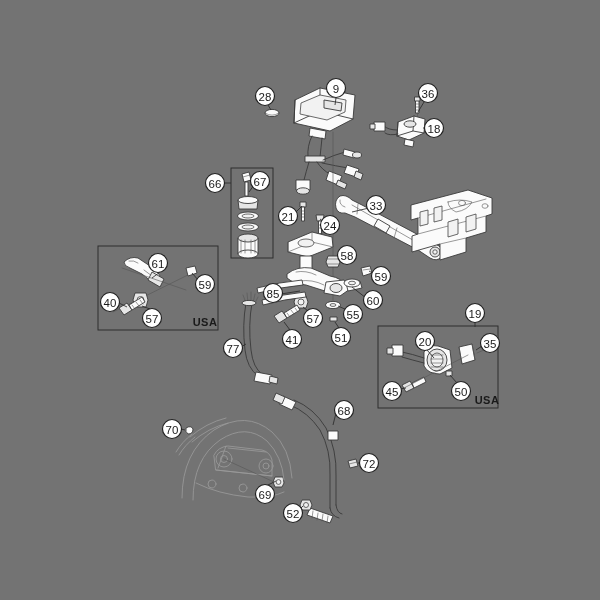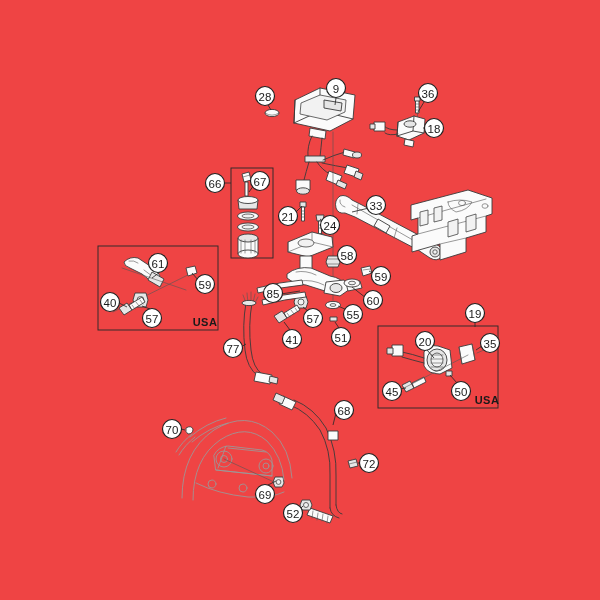--- a/index.html
+++ b/index.html
@@ -4,21 +4,21 @@
 <style>
   html, body {
     margin: 0;
     padding: 0;
     background: #ffffff;
   }
   #page {
     position: relative;
     width: 600px;
     height: 600px;
-    background: #ef4444;
+    background: #737373;
     overflow: hidden;
     font-family: "Liberation Sans", sans-serif;
   }
   #diagram-svg {
     position: absolute;
     left: 0;
     top: 0;
     width: 600px;
     height: 600px;
   }

